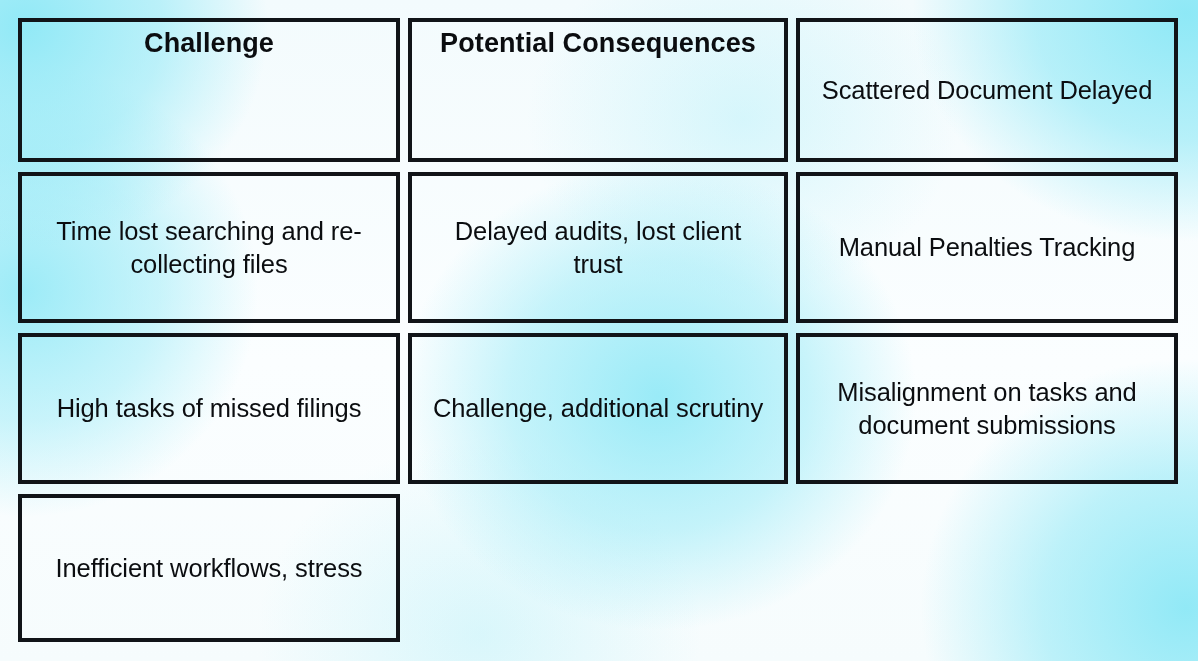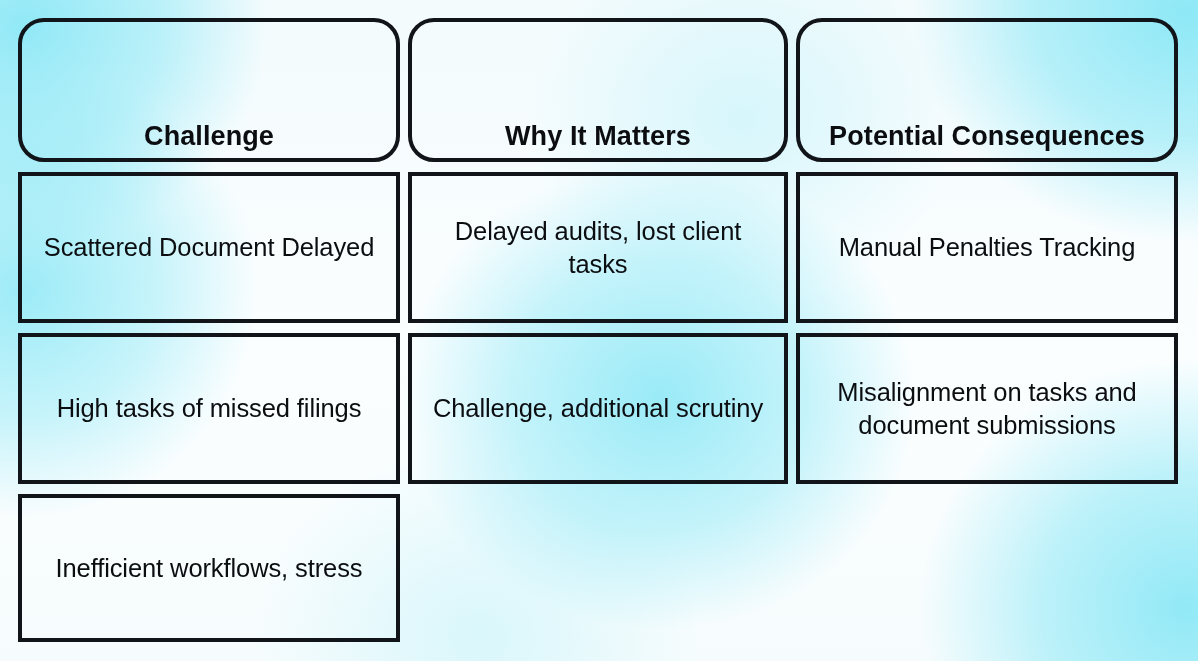--- a/index.html
+++ b/index.html
@@ -70,44 +70,44 @@
     font-weight: 700;
     letter-spacing: 0.1px;
   }
 
   .body-cell .txt {
     font-size: 25.5px;
     font-weight: 400;
   }
 
   
-  .header-cell { align-items: flex-end; border-radius: 26px; }
+  .header-cell { align-items: flex-start; }
 </style>
 </head>
 <body>
 
 <div id="page">
 
   <div id="grid">
 
     <div class="cell header-cell">
       <span class="txt">Challenge</span>
     </div>
     <div class="cell header-cell">
-      <span class="txt">Why It Matters</span>
-    </div>
-    <div class="cell header-cell">
       <span class="txt">Potential Consequences</span>
     </div>
 
     <div class="cell body-cell">
       <span class="txt">Scattered Document Delayed</span>
     </div>
     <div class="cell body-cell">
-      <span class="txt">Delayed audits, lost client tasks</span>
+      <span class="txt">Time lost searching and re-collecting files</span>
+    </div>
+    <div class="cell body-cell">
+      <span class="txt">Delayed audits, lost client trust</span>
     </div>
 
     <div class="cell body-cell">
       <span class="txt">Manual Penalties Tracking</span>
     </div>
     <div class="cell body-cell">
       <span class="txt">High tasks of missed filings</span>
     </div>
     <div class="cell body-cell">
       <span class="txt">Challenge, additional scrutiny</span>

